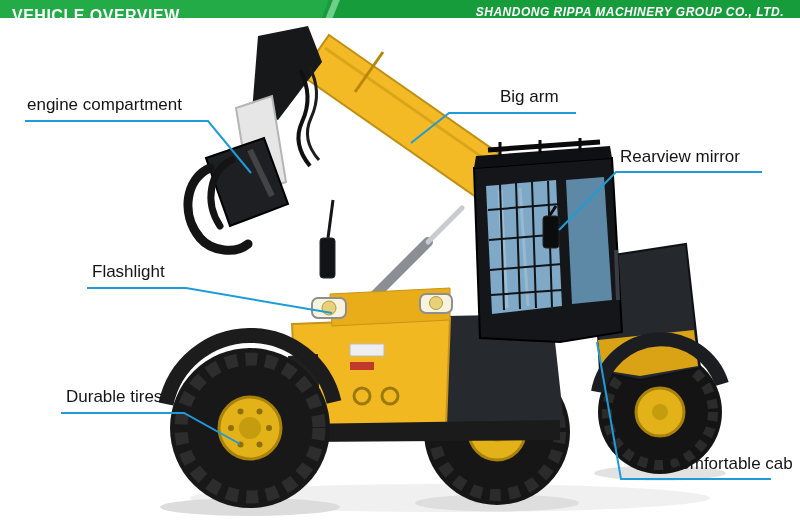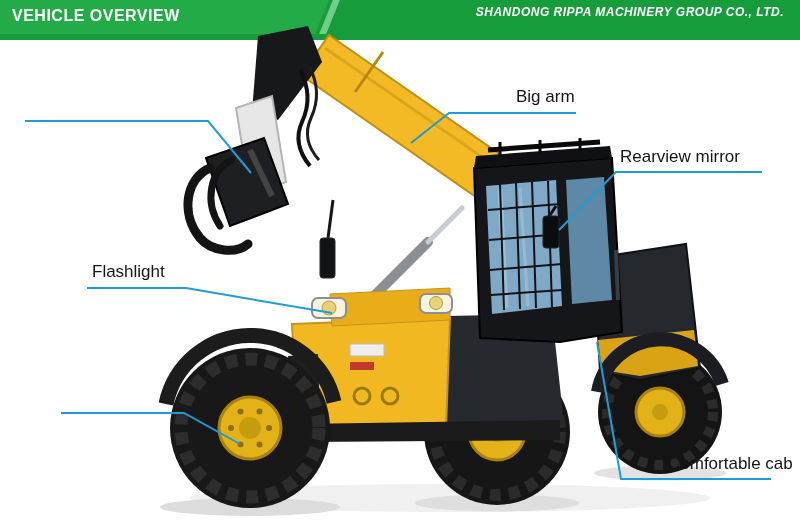--- a/index.html
+++ b/index.html
@@ -5,21 +5,21 @@
   html,body{margin:0;padding:0;background:#ffffff;}
   #page{
     position:relative;
     width:800px;height:528px;
     background:#ffffff;
     overflow:hidden;
     font-family:"Liberation Sans","DejaVu Sans",sans-serif;
   }
   
   #header{
-    position:absolute;top:0;left:0;width:800px;height:40px;
+    position:absolute;top:0;left:0;width:800px;height:18px;
     background:#179c3c;overflow:hidden;
   }
   .header-left-bg{
     position:absolute;top:0;left:-14px;width:336px;height:34px;
     background:#22ab47;transform:skewX(-22deg);
   }
   .header-divider{
     position:absolute;top:0;left:326px;width:7px;height:34px;
     background:#6fce8a;transform:skewX(-22deg);
   }
@@ -178,18 +178,20 @@
     <g fill="none" stroke="#1f9cd8" stroke-width="2">
       <polyline points="25,121 208,121 251,173"></polyline>
       <polyline points="576,113 449,113 411,143"></polyline>
       <polyline points="762,172 616,172 559,230"></polyline>
       <polyline points="87,288 186,288 332,313"></polyline>
       <polyline points="61,413 184,413 240,444"></polyline>
       <polyline points="771,479 621,479 597,342"></polyline>
     </g>
   </svg>
 
-  <div class="callout" style="left:516px;top:86px;">Big arm</div>
+  <div class="callout" style="left:27px;top:94px;">engine compartment</div>
+  <div class="callout" style="left:500px;top:86px;">Big arm</div>
   <div class="callout" style="left:620px;top:146px;text-align:right;">Rearview mirror</div>
   <div class="callout" style="left:92px;top:261px;">Flashlight</div>
+  <div class="callout" style="left:66px;top:386px;">Durable tires</div>
   <div class="callout" style="left:624px;top:453px;margin-left:44px;">Comfortable cab</div>
 
 </div>
 
 </body></html>

